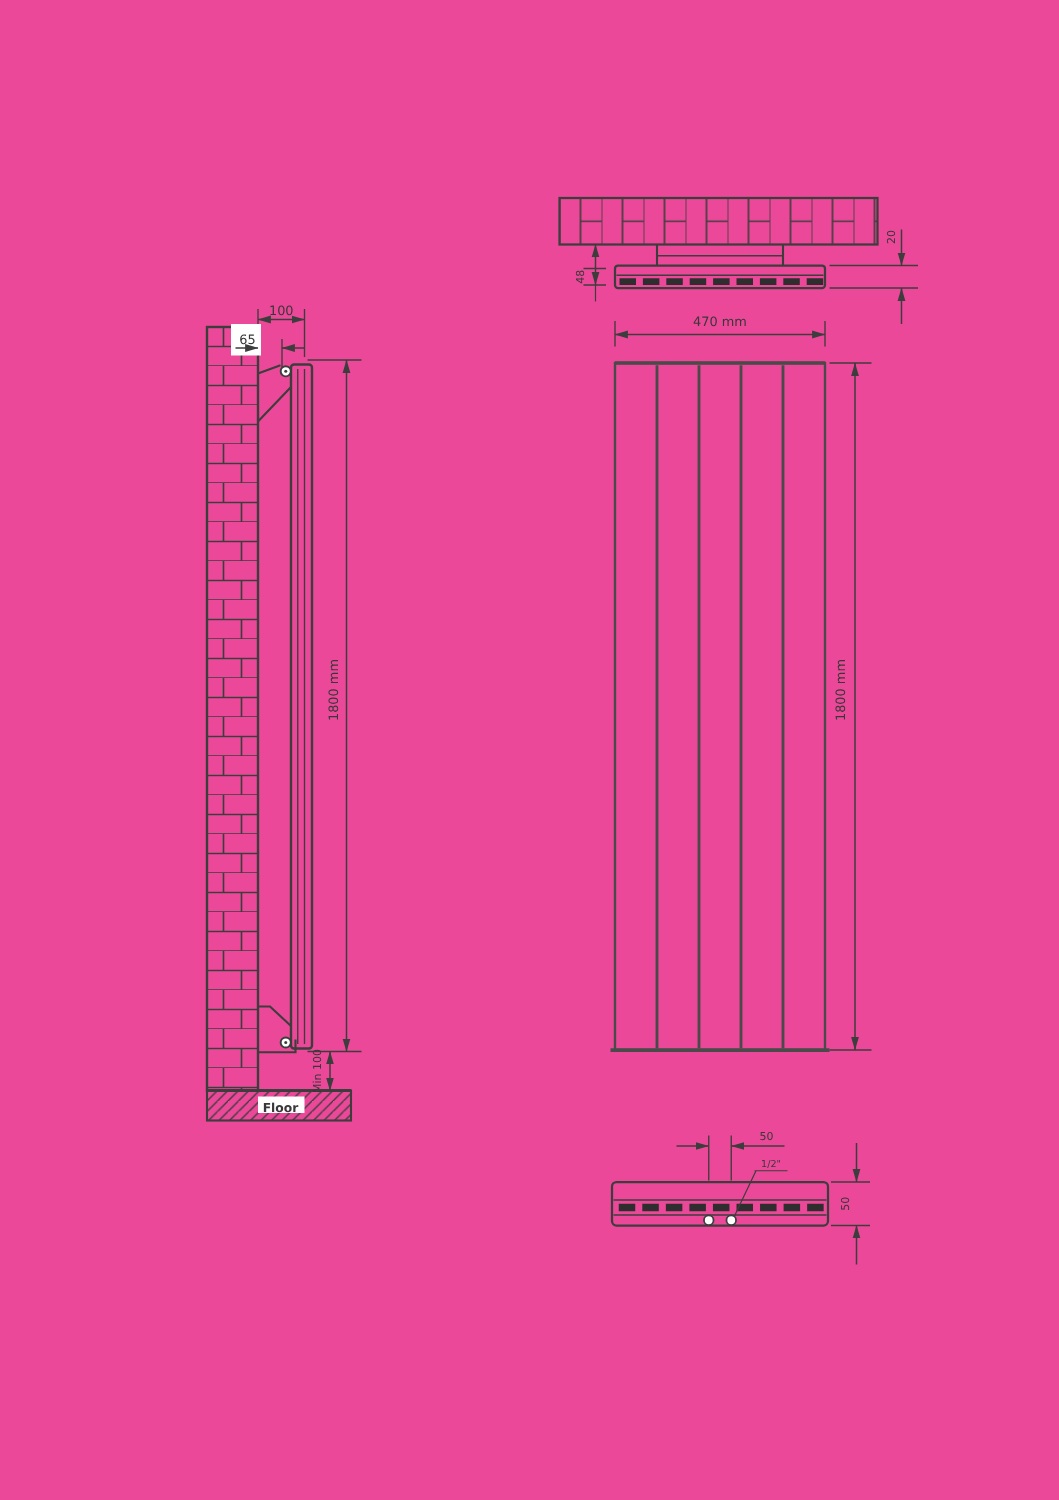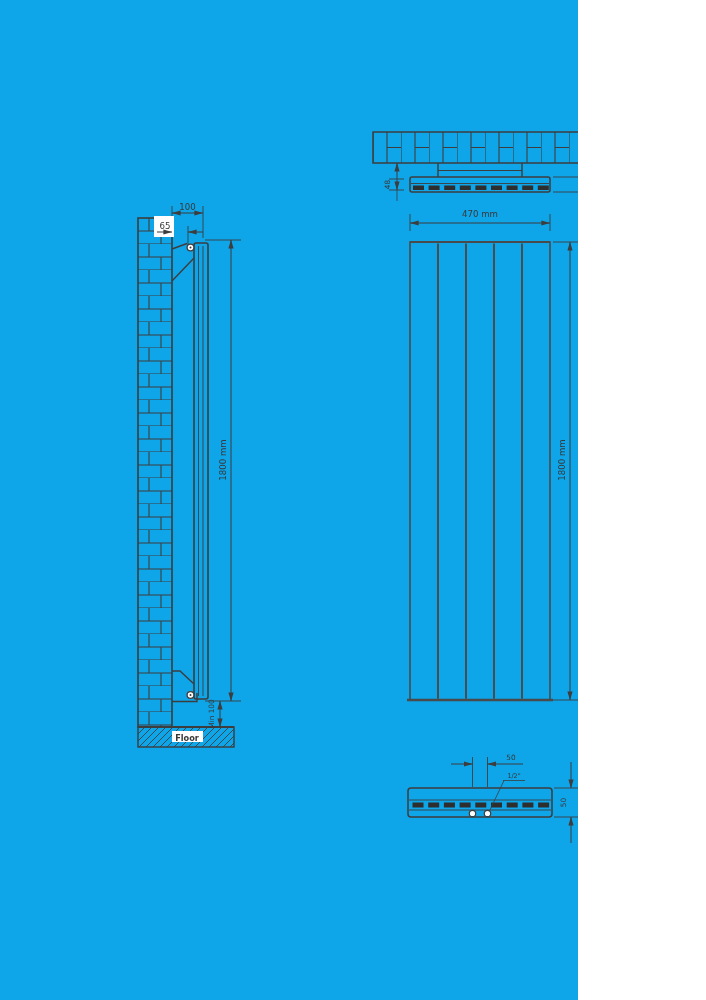--- a/index.html
+++ b/index.html
@@ -1,16 +1,16 @@
 <!DOCTYPE html>
 <html><head>
 <meta charset="utf-8">
 <style>
   html,body{margin:0;padding:0;background:#ffffff;}
-  .canvas{position:relative;width:578px;height:1000px;background:#0ea5e9;overflow:hidden;}
+  .canvas{position:relative;width:706px;height:1000px;background:#ec4899;overflow:hidden;}
   svg{position:absolute;left:0;top:0;}
   text{font-family:"DejaVu Sans","Liberation Sans",sans-serif;fill:#383838;}
   .dim{font-size:8.6px;}
   .dim-sm{font-size:7.3px;}
   .dim-xs{font-size:6.4px;}
   .floor-lbl{font-size:8.2px;font-weight:bold;}
 </style>
 </head>
 <body>
 

